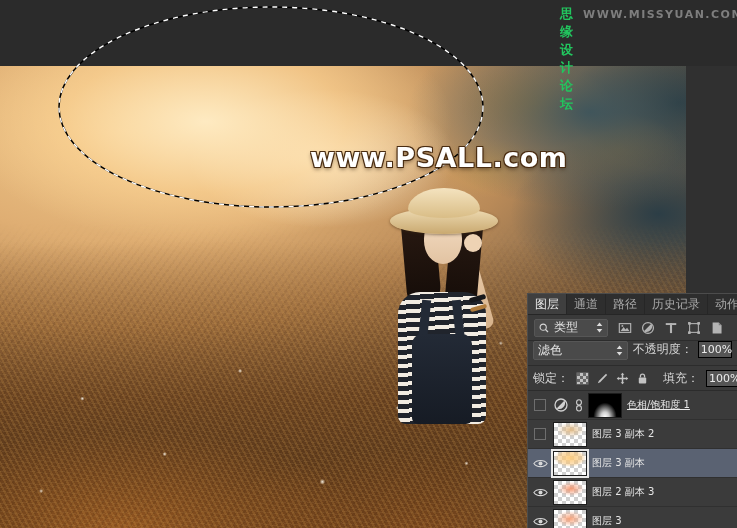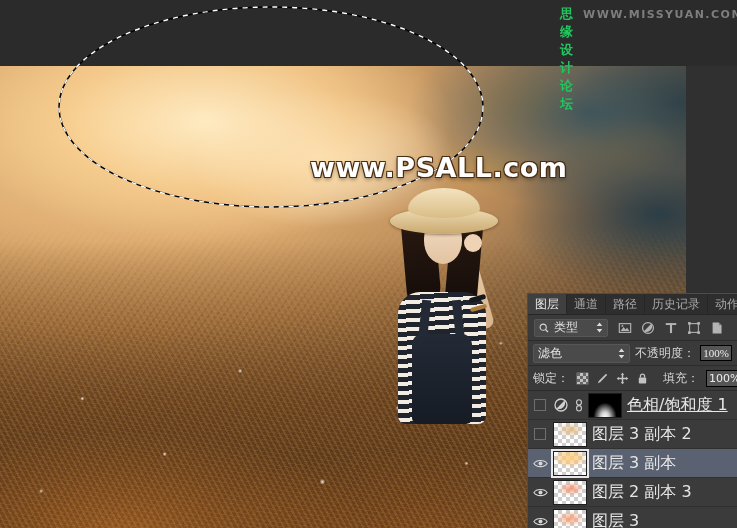--- a/index.html
+++ b/index.html
@@ -79,21 +79,21 @@
     background:linear-gradient(180deg,#eccfae,#d7b38c); transform:rotate(-16deg); }
   .g-hand{ position:absolute; left:88px; top:46px; width:18px; height:18px; border-radius:50%;
     background:#eed3b4; }
   .g-band{ position:absolute; left:93px; top:108px; width:17px; height:5px; border-radius:3px; background:#17181b; transform:rotate(-16deg); }
   .g-band2{ position:absolute; left:94px; top:118px; width:17px; height:4px; border-radius:3px; background:#b07c3c; transform:rotate(-16deg); }
 
   
   .ants{ position:absolute; left:56px; top:4px; width:430px; height:206px; pointer-events:none; }
 
   
-  .wm-main{ position:absolute; left:310px; top:152px; font-size:27px; font-weight:700; letter-spacing:.5px;
+  .wm-main{ position:absolute; left:310px; top:142px; font-size:27px; font-weight:700; letter-spacing:.5px;
     color:#fff; text-shadow:0 0 1px #4a2d12, 1px 1px 0 #4a2d12, -1px 1px 0 #4a2d12, 1px -1px 0 #4a2d12,
       -1px -1px 0 #4a2d12, 0 2px 4px rgba(40,22,8,.6); white-space:nowrap; }
   .wm-top{ position:absolute; top:5px; left:560px; display:flex; align-items:baseline; gap:9px; }
   .wm-cn{ font-size:13px; font-weight:700; color:#22c55e; letter-spacing:1px; }
   .wm-en{ font-size:11px; font-weight:700; color:#7e7e7e; letter-spacing:1.5px; }
 
   
   .panel{ position:absolute; left:527px; top:293px; width:210px; height:235px;
     background:#383838; border-top:1px solid #4c4c4c; border-left:1px solid #4c4c4c;
     font-size:12px; color:#d2d2d2; }
@@ -103,22 +103,22 @@
   .tab.active{ background:#3f3f3f; color:#e8e8e8; }
 
   .filtbar{ height:26px; display:flex; align-items:center; padding:0 6px; gap:5px;
     background:#3a3a3a; border-bottom:1px solid #2c2c2c; }
   .sel{ display:flex; align-items:center; gap:5px; height:18px; padding:0 4px; min-width:74px;
     background:#4a4a4a; border:1px solid #565656; border-radius:2px; color:#e2e2e2; font-size:12px; }
   .sel .lbl{ flex:1; }
   .ficons{ display:flex; gap:9px; margin-left:5px; align-items:center; }
   .ficons .ic{ width:14px; height:14px; opacity:.82; }
 
-  .moderow{ height:25px; display:flex; align-items:center; gap:5px; padding:0 5px;
-    background:#3a3a3a; border-bottom:1px solid #2c2c2c;font-family:Liberation Serif, serif; }
+  .moderow{ height:25px; display:flex; align-items:flex-start; gap:5px; padding:0 5px;
+    background:#3a3a3a; border-bottom:1px solid #2c2c2c; }
   .mode-sel{ display:flex; align-items:center; height:19px; width:104px; padding:0 4px;
     background:#4a4a4a; border:1px solid #565656; border-radius:2px; color:#e6e6e6; }
   .mode-sel .lbl{ flex:1; }
   .lab{ color:#d6d6d6; font-size:12px; white-space:nowrap; }
   .numbox{ background:#555; border:1px solid #000000; color:#ececec; padding:1px 2px; font-size:11px; min-width:32px; text-align:center; }
 
   .lockrow{ height:25px; display:flex; align-items:center; gap:7px; padding:0 5px;
     background:#3a3a3a; border-bottom:1px solid #2c2c2c; }
   .lockicons{ display:flex; gap:7px; align-items:center; }
   .lki{ width:13px; height:13px; opacity:.9; }
@@ -132,21 +132,21 @@
   .eye{ width:16px; height:16px; display:flex; align-items:center; justify-content:center; }
   .eyebox{ width:12px; height:12px; border:1px solid #6e6e6e; background:#3a3a3a; }
   .thumb{ width:34px; height:25px; border:1px solid #1d1d1d; background:
       repeating-conic-gradient(#cfcfcf 0% 25%, #ffffff 0% 50%) 0 0/8px 8px; position:relative; overflow:hidden; }
   .thumb.selthumb{ outline:2px solid #e9e9e9; outline-offset:0; }
   .thumb .blob{ position:absolute; inset:0; }
   .thumb-mask{ width:34px; height:25px; border:1px solid #1d1d1d; background:
       radial-gradient(70% 120% at 50% 100%, #ffffff 0%, #cfcfcf 18%, #000000 52%, #000000 100%); }
   .adjico{ width:16px; height:16px; }
   .link{ width:9px; height:16px; display:flex; align-items:center; justify-content:center; }
-  .lname{ font-size:16px; color:#e6e6e6; white-space:nowrap; overflow:hidden; }
+  .lname{ font-size:10px; color:#e6e6e6; white-space:nowrap; overflow:hidden; }
   .lname.adj{ text-decoration:underline; }
 </style>
 </head>
 <body>
 
 <div id="app">
 
   <div class="darkband"></div>
 
   <div class="photo">

